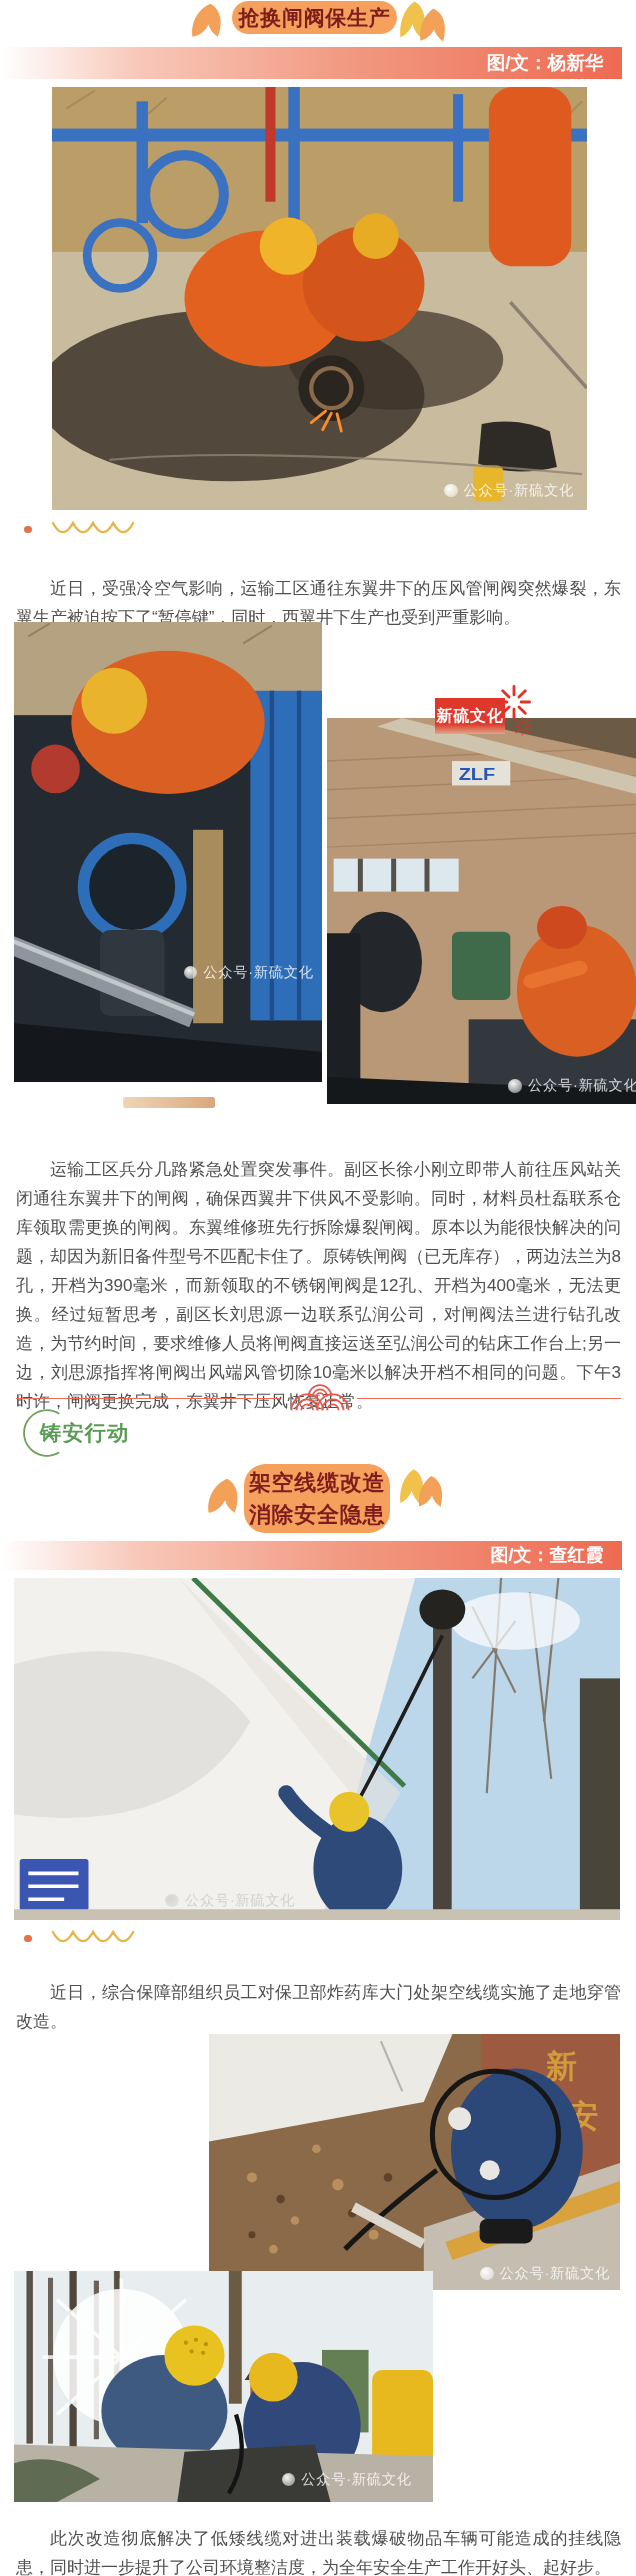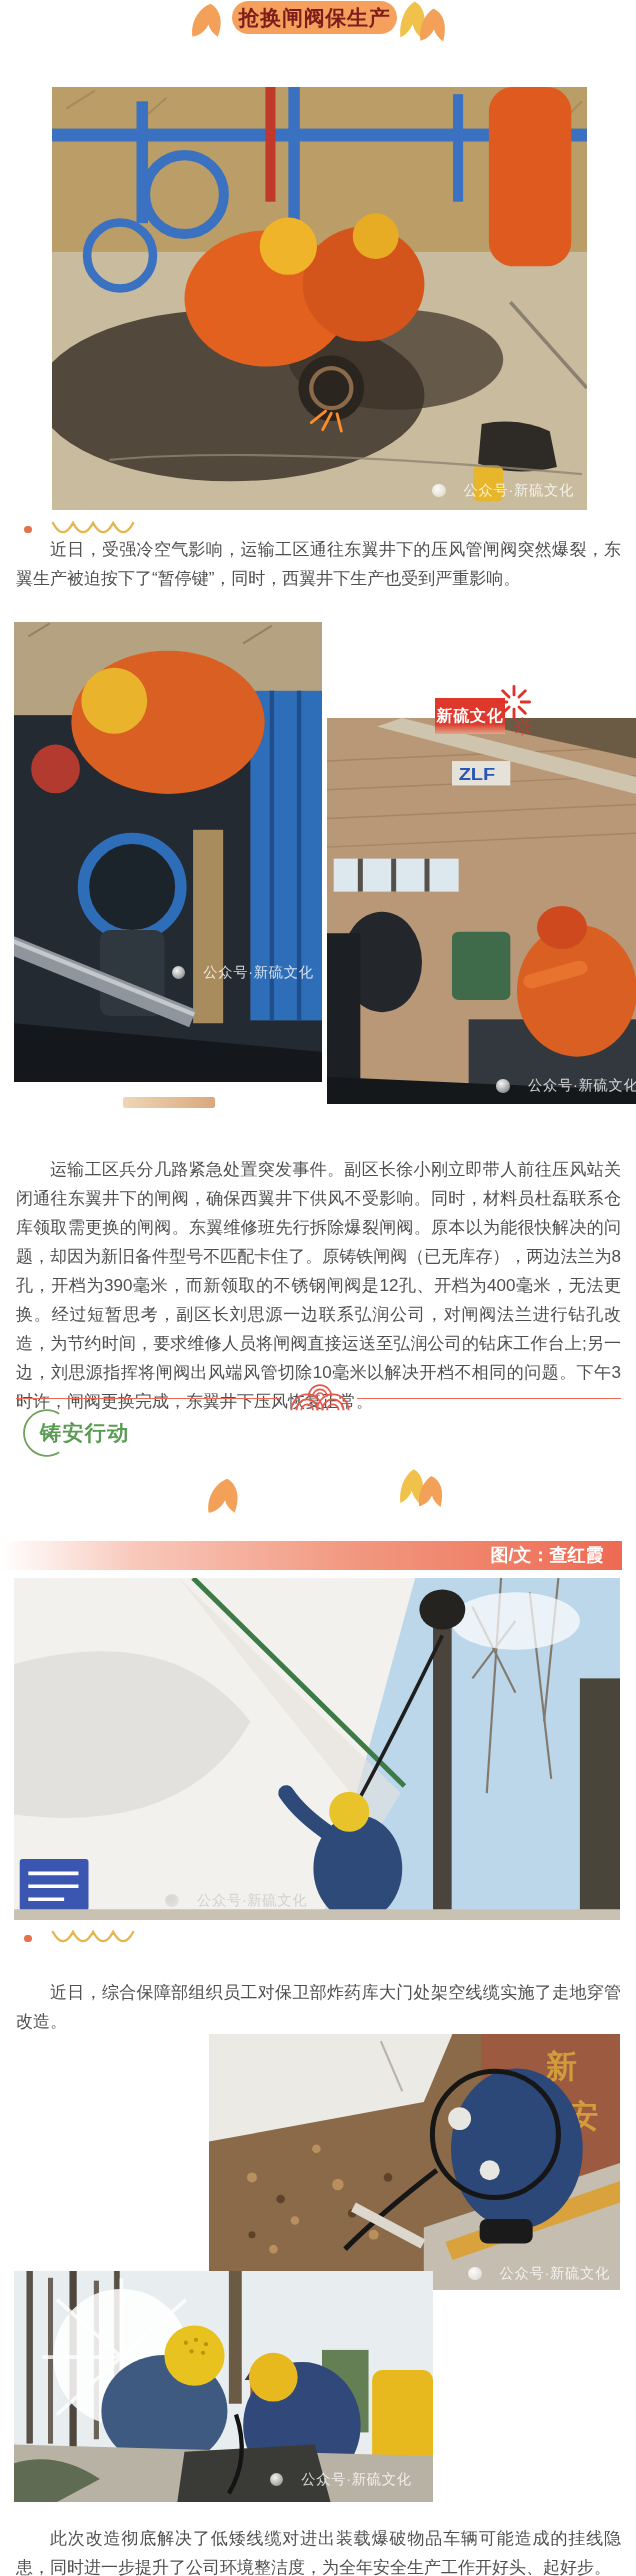--- a/index.html
+++ b/index.html
@@ -12,21 +12,21 @@
   .pill2{left:244px;top:1464px;width:146px;height:69px;border-radius:21.5px;font-size:22px;line-height:32px;padding-top:2.9px;box-sizing:border-box;}
   .deco{position:absolute;}
   
   .credit-bar{position:absolute;left:0;width:622px;background:linear-gradient(90deg,#ffffff 0%,#f8c8ba 22%,#f29a82 55%,#EE6A52 100%);
         color:#fff;font-weight:bold;text-align:right;box-sizing:border-box;padding-right:18.6px;}
   .credit-bar.b1{top:47px;height:32px;line-height:32px;font-size:18.6px;}
   .credit-bar.b2{top:1541px;height:29px;line-height:29px;font-size:18px;}
   
   .photo{position:absolute;overflow:hidden;background:#888;}
   .photo svg{display:block;width:100%;height:100%;}
-  .wm{position:absolute;display:flex;align-items:center;gap:18px;color:rgba(255,255,255,.8);
+  .wm{position:absolute;display:flex;align-items:center;gap:6px;color:rgba(255,255,255,.8);
       font-size:14.3px;letter-spacing:0.7px;white-space:nowrap;}
   .wm .logo{width:13.6px;height:13.6px;border-radius:50%;flex:0 0 auto;
       background:radial-gradient(circle at 38% 35%,rgba(255,255,255,.95),rgba(255,255,255,.35));}
   .wm.gray{color:rgba(205,205,205,.9);} .wm.gray .logo{background:radial-gradient(circle at 38% 35%,rgba(210,210,210,.9),rgba(210,210,210,.35));}
   
   .para{position:absolute;left:16px;width:605px;font-size:17px;line-height:29px;color:#4F4F4F;
         text-align:justify;text-indent:2em;}
   
   .dot{position:absolute;width:7.2px;height:7.2px;border-radius:50%;background:#E2734B;}
   .tan-bar{position:absolute;left:123px;top:1097px;width:92px;height:10.8px;border-radius:2.2px;
@@ -47,20 +47,23 @@
     <svg viewBox="0 0 50 50">
         <path d="M30,1 C44,9 48,27 40,47 C33,42 29,37 27,30 C23,39 15,45 5,47 C2,31 10,9 30,1 Z" fill="#F3A059"></path>
       </svg>
   </div>
   <div class="pill pill1">抢换闸阀保生产</div>
   <div class="deco" style="left:399px;top:0px;width:50px;height:44px;">
     <svg viewBox="0 0 70 62">
       <path d="M22,2 C36,10 40,28 32,54 C25,48 21,42 19,34 C15,44 8,50 2,52 C0,34 6,12 22,2 Z" fill="#F0C14B"></path>
       <path d="M48,12 C62,18 68,34 62,58 C55,53 51,48 49,41 C45,50 38,55 30,57 C28,40 34,22 48,12 Z" fill="#F3A059"></path>
     </svg>
+  </div>
+  <div class="credit-bar b1">
+    <span>图/文：杨新华</span>
   </div>
 
   <div class="photo" style="left:52px;top:87px;width:535px;height:423px;">
     <svg viewBox="0 0 747 590" preserveAspectRatio="none">
       <rect width="747" height="260" fill="#BB9D68"></rect>
       <rect y="230" width="747" height="360" fill="#C9BB9E"></rect>
       <g stroke="#A08550" stroke-width="3" opacity=".7">
         <line x1="20" y1="30" x2="60" y2="5"></line>
           <line x1="120" y1="50" x2="160" y2="15"></line>
           <line x1="620" y1="40" x2="660" y2="8"></line>
@@ -98,21 +101,21 @@
     </div>
   </div>
 
   <div class="dot" style="left:24.4px;top:526px;"></div>
   <div class="deco" style="left:50px;top:520px;width:89px;height:20px;">
     <svg viewBox="0 0 124 28">
         <path d="M4,4 Q18,30 32,4 Q46,30 60,4 Q74,30 88,4 Q102,30 116,4" fill="none" stroke="#E6B54C" stroke-width="3" stroke-linecap="round"></path>
       </svg>
   </div>
 
-  <p class="para" style="top:518px;">近日，受强冷空气影响，运输工区通往东翼井下的压风管闸阀突然爆裂，东翼生产被迫按下了“暂停键”，同时，西翼井下生产也受到严重影响。</p>
+  <p class="para" style="top:557px;">近日，受强冷空气影响，运输工区通往东翼井下的压风管闸阀突然爆裂，东翼生产被迫按下了“暂停键”，同时，西翼井下生产也受到严重影响。</p>
 
   <div class="photo" style="left:14.3px;top:622px;width:308px;height:460px;">
     <svg viewBox="0 0 430 642" preserveAspectRatio="none">
       <rect width="430" height="642" fill="#232A31"></rect>
       <rect width="430" height="130" fill="#B5A281"></rect>
       <g stroke="#8F7C54" stroke-width="3" opacity=".8">
           <line x1="20" y1="20" x2="50" y2="2"></line>
           <line x1="320" y1="30" x2="360" y2="5"></line>
         </g>
       <rect x="330" y="96" width="100" height="460" fill="#2E6DB8"></rect>
@@ -222,20 +225,24 @@
     <svg viewBox="0 0 70 70">
         <path d="M52,8 A32,32 0 1 0 52,62" fill="none" stroke="#6FA05C" stroke-width="2.5"></path>
       </svg>
   </div>
   <div class="green-label">铸安行动</div>
 
   <div class="deco" style="left:205px;top:1478px;width:37px;height:43px;">
     <svg viewBox="0 0 50 50">
         <path d="M30,1 C44,9 48,27 40,47 C33,42 29,37 27,30 C23,39 15,45 5,47 C2,31 10,9 30,1 Z" fill="#F3A059"></path>
       </svg>
+  </div>
+  <div class="pill pill2">
+    <div>架空线缆改造</div>
+    <div>消除安全隐患</div>
   </div>
   <div class="deco" style="left:399px;top:1468px;width:47px;height:53px;">
     <svg viewBox="0 0 70 62">
       <path d="M22,2 C36,10 40,28 32,54 C25,48 21,42 19,34 C15,44 8,50 2,52 C0,34 6,12 22,2 Z" fill="#F0C14B"></path>
       <path d="M48,12 C62,18 68,34 62,58 C55,53 51,48 49,41 C45,50 38,55 30,57 C28,40 34,22 48,12 Z" fill="#F3A059"></path>
     </svg>
   </div>
   <div class="credit-bar b2">
     <span>图/文：查红霞</span>
   </div>

